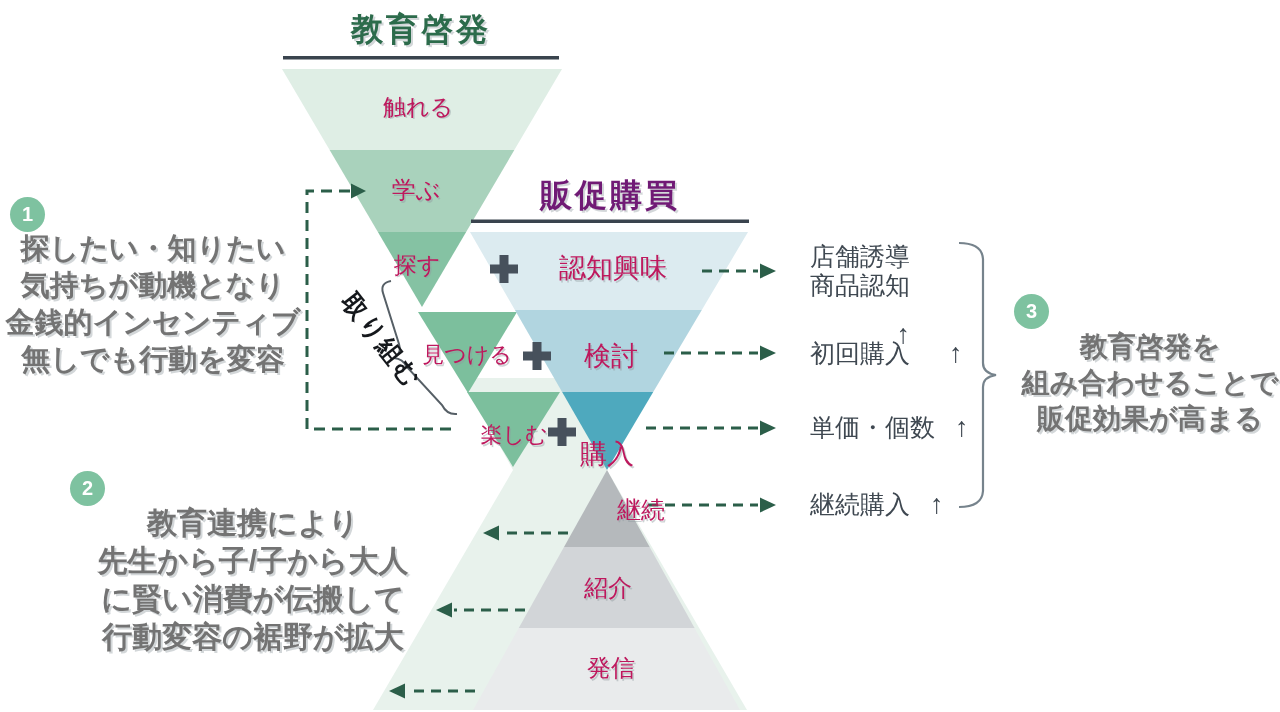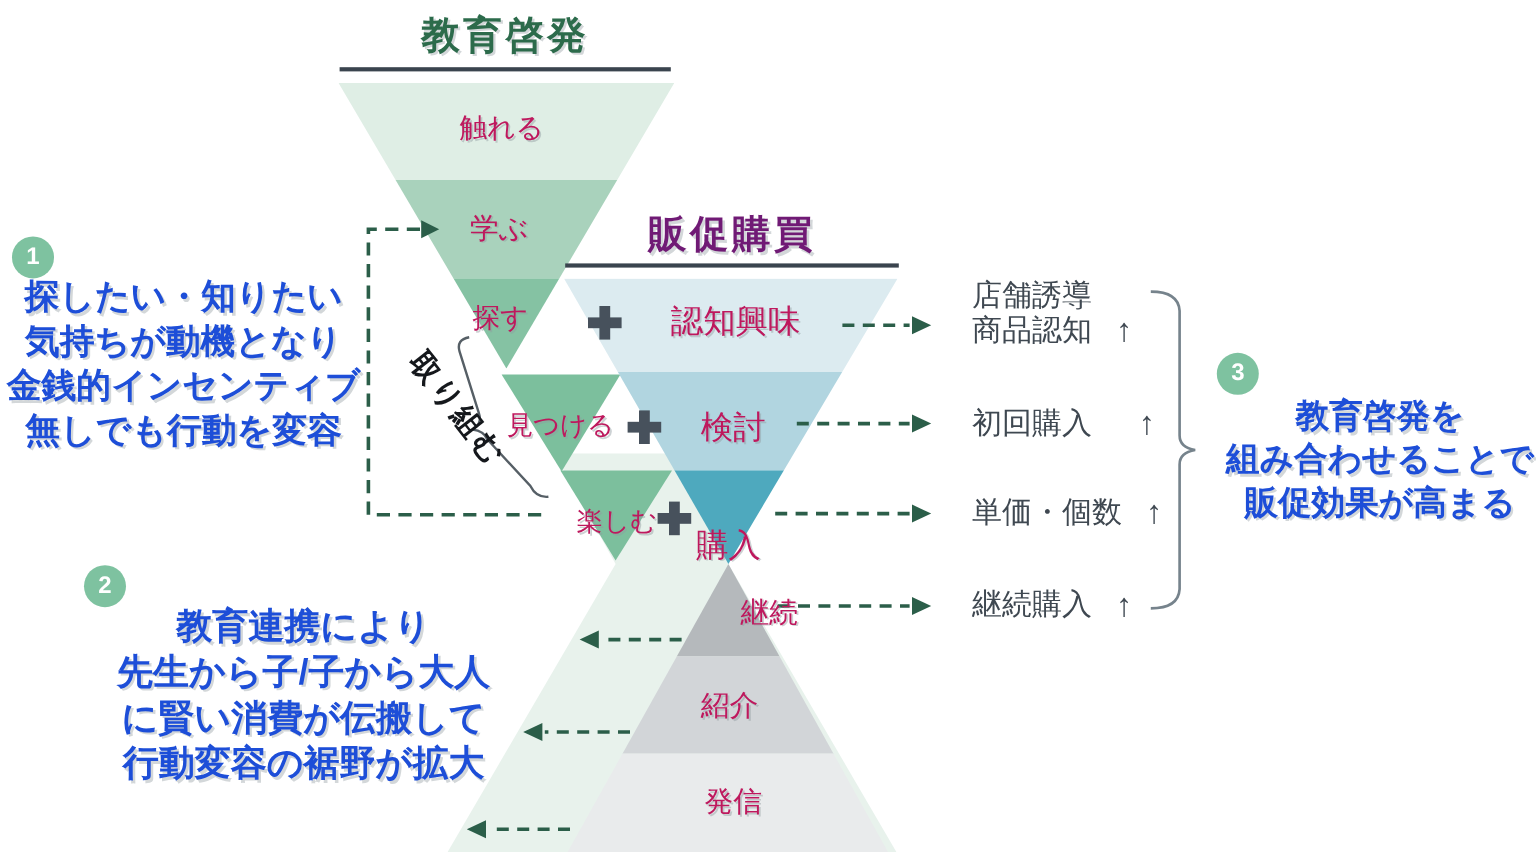--- a/index.html
+++ b/index.html
@@ -5,21 +5,21 @@
   html,body{margin:0;padding:0;background:#ffffff;}
   .stage{position:relative;width:1280px;height:712px;background:#ffffff;overflow:hidden;
          font-family:"Liberation Sans","DejaVu Sans",sans-serif;color:#3E4851;}
   svg.layer{position:absolute;left:0;top:0;width:1280px;height:712px;}
   .lbl{position:absolute;transform:translate(-50%,-50%);font-weight:400;white-space:nowrap;
        color:#be185d;text-shadow:1.5px 1.5px 0 rgba(145,155,160,.45);}
   .title{position:absolute;transform:translate(-50%,-50%);font-weight:700;font-size:32px;
          letter-spacing:3px;white-space:nowrap;text-shadow:2px 2px 0 rgba(145,155,160,.4);}
   .title.edu{color:#2C6B4B;}
   .title.promo{color:#701a75;}
-  .note{position:absolute;text-align:center;font-weight:700;color:#1d4ed8;
+  .note{position:absolute;text-align:center;font-weight:700;color:#737373;
         text-shadow:2px 2px 0 rgba(145,155,160,.4);}
   .note div{white-space:nowrap;}
   .n1{left:2px;top:230px;width:302px;font-size:29px;line-height:37px;}
   .n2{left:83px;top:504px;width:340px;font-size:30px;line-height:38px;}
   .n3{left:1010px;top:329px;width:280px;font-size:28px;line-height:36px;}
   .numcircle{position:absolute;width:35px;height:35px;border-radius:50%;background:#7EC2A0;
              color:#ffffff;font-weight:700;font-size:20px;display:flex;align-items:center;
              justify-content:center;}
   .metric{position:absolute;left:810px;display:flex;align-items:flex-end;gap:20px;
           font-size:25px;font-weight:400;color:#3F4851;line-height:29px;}
@@ -155,21 +155,21 @@
     <div>行動変容の裾野が拡大</div>
   </div>
 
   <div class="numcircle" style="left:1014px;top:294px;">3</div>
   <div class="note n3">
     <div>教育啓発を</div>
     <div>組み合わせることで</div>
     <div>販促効果が高まる</div>
   </div>
 
-  <div class="metric" style="top:232px;">
+  <div class="metric" style="top:242px;flex-direction:column;">
     <div class="mlines">
       <div>店舗誘導</div>
       <div>商品認知</div>
     </div>
     <div class="up">↑</div>
   </div>
   <div class="metric" style="top:339px;gap:39px;">
     <div class="mlines">
         <div>初回購入</div>
       </div>

